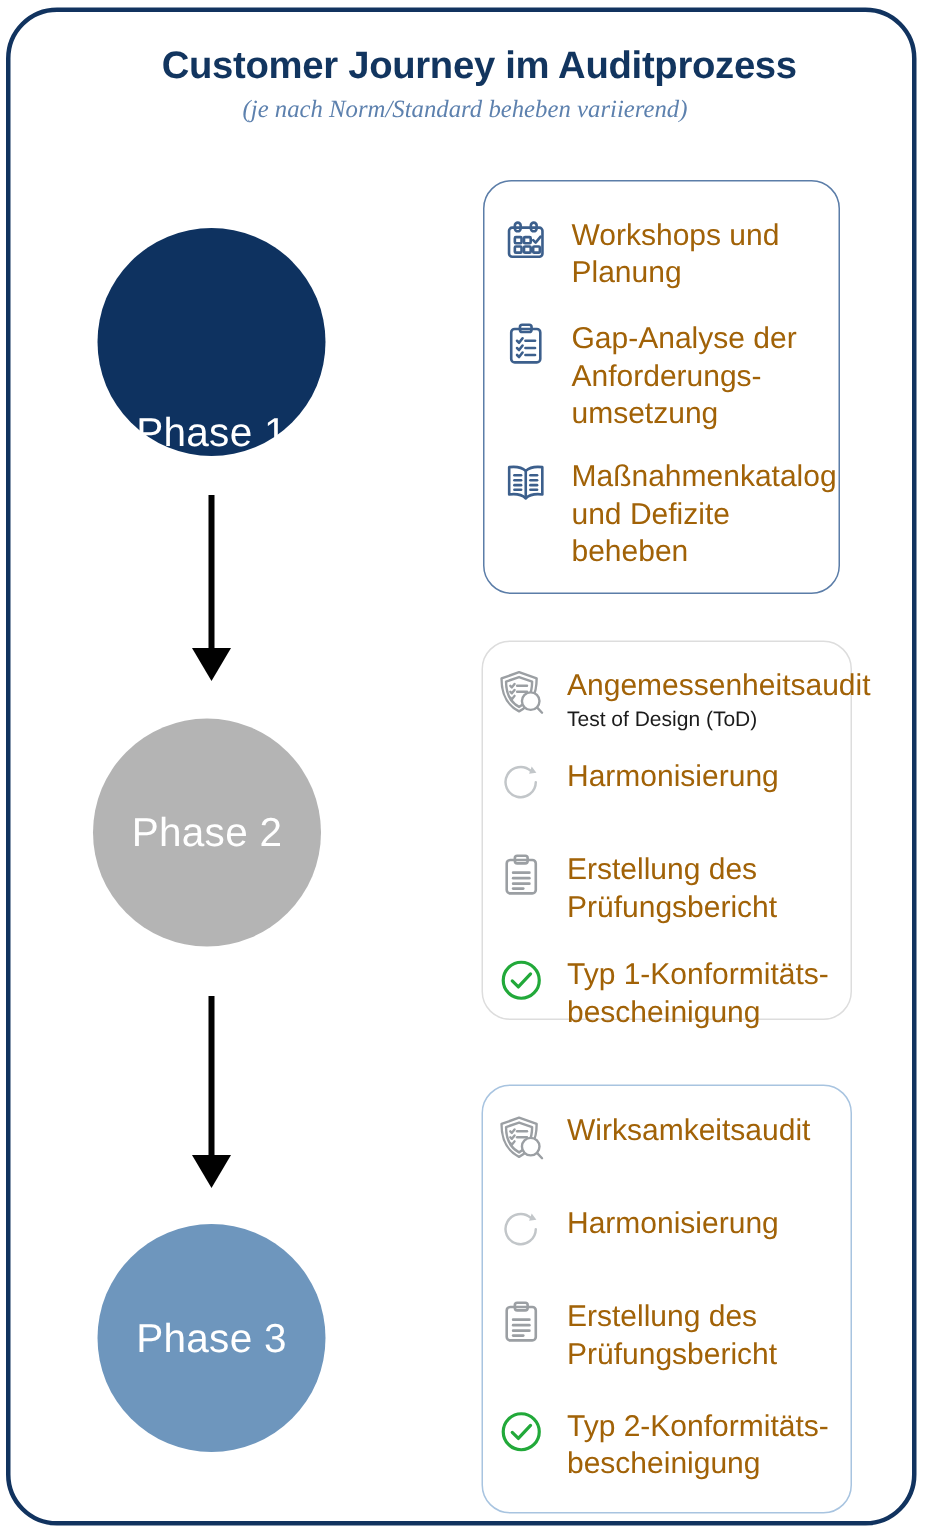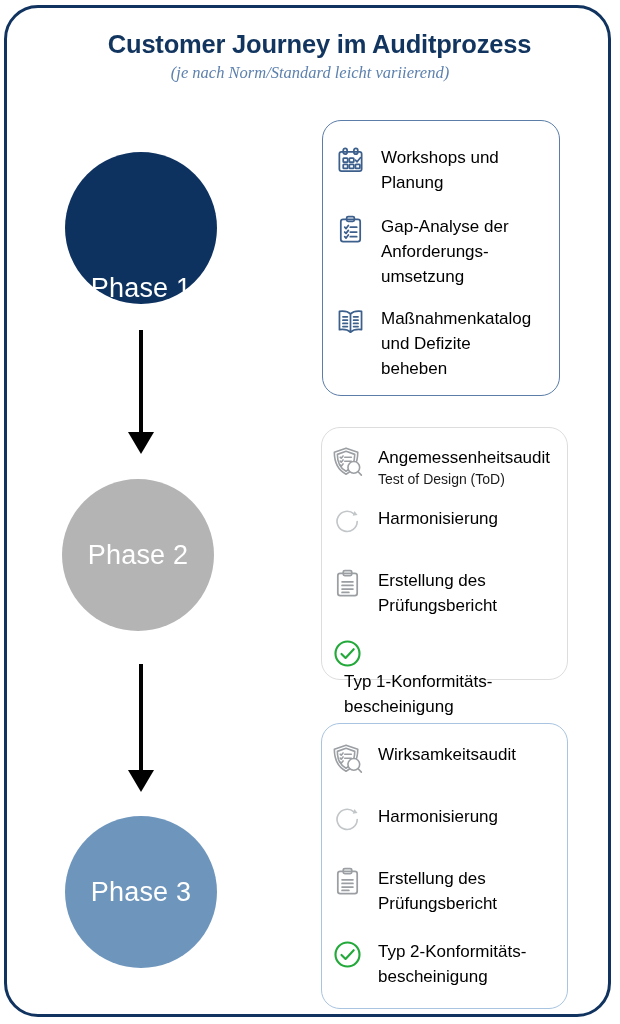--- a/index.html
+++ b/index.html
@@ -144,60 +144,60 @@
     width: 34px;
     display: flex;
     justify-content: center;
   }
   .item .item-text {
     margin-left: 14px;
     color: #1b1b1b;
     font-family: "Liberation Sans", sans-serif;
   }
   .item-title {
-    font-size: 17px;
+    font-size: 20px;
     line-height: 25px;
-    color: #000000;
+    color: #a16207;
     white-space: pre-line;
   }
   .item-sub {
     font-size: 14px;
     line-height: 19px;
     color: #1b1b1b;
   }
 
   
   #c1-i1 { left: 10px; top: 24px; }
   #c1-i2 { left: 10px; top: 93px; justify-content: flex-end; }
   #c1-i3 { left: 10px; top: 185px; }
 
   
   #c2-i1 { left: 8px;  top: 17px; }
   #c2-i2 { left: 8px;  top: 78px; }
   #c2-i3 { left: 8px;  top: 140px; }
-  #c2-i4 { left: 8px;  top: 210px; flex-direction: column; }
+  #c2-i4 { left: 8px;  top: 210px; }
 
   
   #c3-i1 { left: 8px;  top: 18px; text-align: center; }
   #c3-i2 { left: 8px;  top: 80px; }
   #c3-i3 { left: 8px;  top: 142px; }
   #c3-i4 { left: 8px;  top: 215px; }
 
   .icon-wrap svg { display: block; }
 </style>
 </head>
 <body>
 
 <div id="infographic">
 
   <div class="outer-frame"></div>
 
   <div class="header">
     <div class="title">Customer Journey im Auditprozess</div>
-    <div class="subtitle">(je nach Norm/Standard leicht variierend)</div>
+    <div class="subtitle">(je nach Norm/Standard beheben variierend)</div>
   </div>
 
   <div class="phase-circle" id="circle-1">
     <span>Phase 1</span>
   </div>
   <div class="phase-circle" id="circle-2">
     <span>Phase 2</span>
   </div>
   <div class="phase-circle" id="circle-3">
     <span>Phase 3</span>

